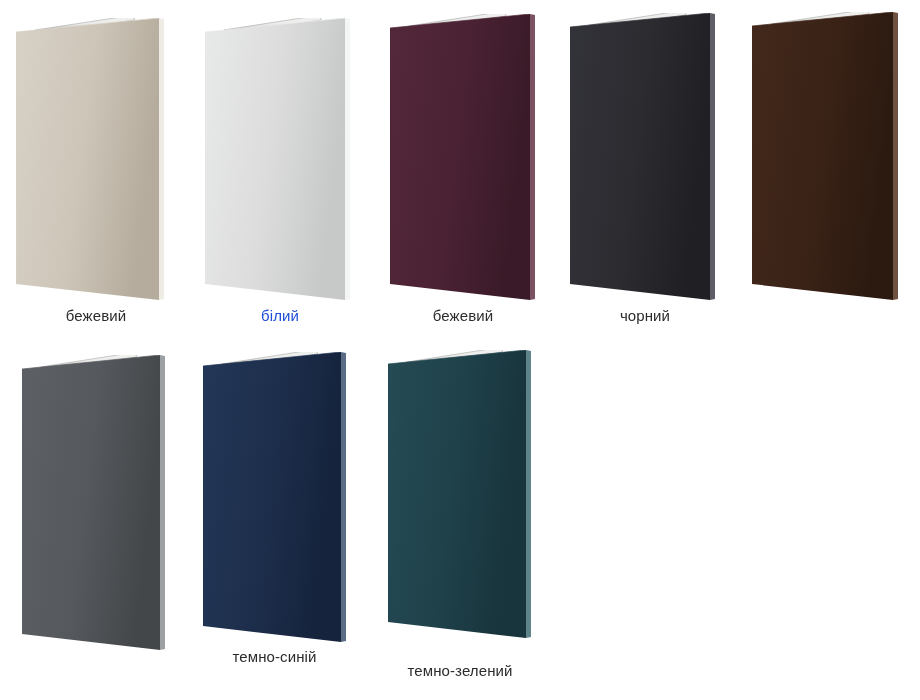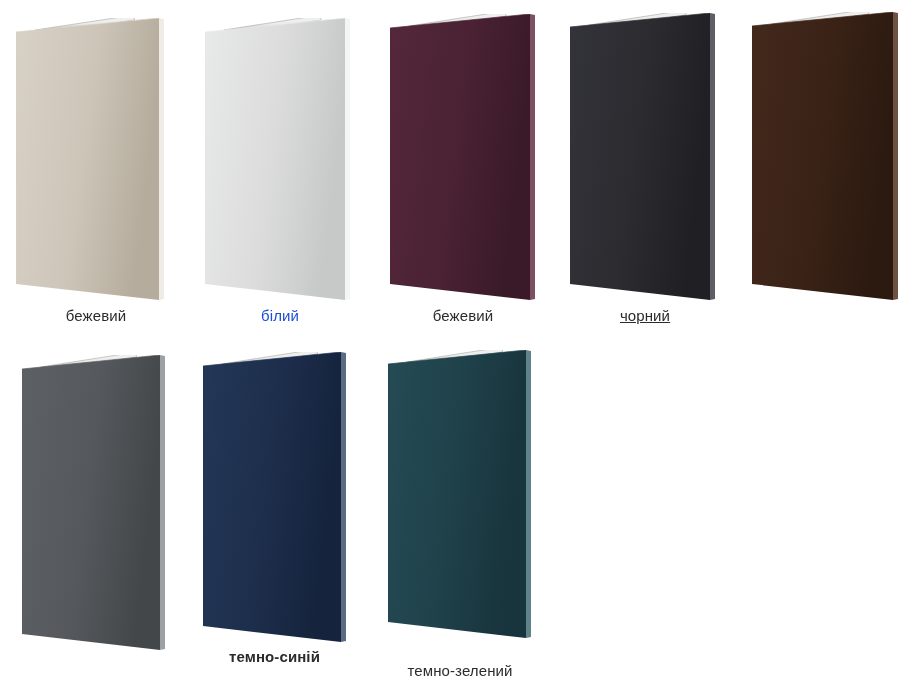--- a/index.html
+++ b/index.html
@@ -115,21 +115,21 @@
             <stop offset="100%" stop-color="#9e9e9c"></stop>
           </linearGradient>
         </defs>
         <path d="M18.85,17 L116,2 L116,-3 L18.85,12 Z" fill="url(#h4)" stroke="#a8a8a6" stroke-width="0.6"></path>
         <path d="M140,0 L145,1 L145,286 L140,287 Z" fill="#5e5e66"></path>
         <path d="M0,14 L140,0 L140,287 L0,271 Z" fill="url(#g3)"></path>
         <path d="M0.8,15 L0.8,270" stroke="#33333a" stroke-width="1.2" fill="none" opacity="0.55"></path>
         <path d="M0,14 L140,0" stroke="#33333a" stroke-width="1" fill="none" opacity="0.7"></path>
       </svg>
     </div>
-    <div class="panel-label" style="left: 565px; top: 307px; width: 160px; color: rgb(43, 43, 43); text-decoration: underline;">чорний</div>
+    <div class="panel-label" style="left: 565px; top: 307px; width: 160px; color: rgb(43, 43, 43);">чорний</div>
     <div class="swatch" style="left: 752px; top: 12px; width: 146px; height: 288px;">
       <svg class="panel-svg" width="146" height="292" viewBox="0 0 146 292">
         <defs>
           <linearGradient id="g4" x1="0" y1="0" x2="1" y2="0.25">
             <stop offset="0%" stop-color="#43291c"></stop>
             <stop offset="55%" stop-color="#3a2216"></stop>
             <stop offset="100%" stop-color="#2c1a10"></stop>
           </linearGradient>
           <linearGradient id="h5" x1="0" y1="0" x2="0" y2="1">
             <stop offset="0%" stop-color="#f2f2f1"></stop>
@@ -179,21 +179,21 @@
             <stop offset="100%" stop-color="#9e9e9c"></stop>
           </linearGradient>
         </defs>
         <path d="M18.59,17 L114.4,2 L114.4,-3 L18.59,12 Z" fill="url(#h7)" stroke="#a8a8a6" stroke-width="0.6"></path>
         <path d="M138,0 L143,1 L143,289 L138,290 Z" fill="#5a6b86"></path>
         <path d="M0,14 L138,0 L138,290 L0,274 Z" fill="url(#g6)"></path>
         <path d="M0.8,15 L0.8,273" stroke="#233756" stroke-width="1.2" fill="none" opacity="0.55"></path>
         <path d="M0,14 L138,0" stroke="#233756" stroke-width="1" fill="none" opacity="0.7"></path>
       </svg>
     </div>
-    <div class="panel-label" style="left: 192px; top: 648px; width: 165px; color: rgb(43, 43, 43); font-weight: bold;">темно-синій</div>
+    <div class="panel-label" style="left: 192px; top: 648px; width: 165px; color: rgb(43, 43, 43);">темно-синій</div>
     <div class="swatch" style="left: 388px; top: 350px; width: 143px; height: 288px;">
       <svg class="panel-svg" width="143" height="292" viewBox="0 0 143 292">
         <defs>
           <linearGradient id="g7" x1="0" y1="0" x2="1" y2="0.25">
             <stop offset="0%" stop-color="#254b55"></stop>
             <stop offset="55%" stop-color="#1f414a"></stop>
             <stop offset="100%" stop-color="#18343c"></stop>
           </linearGradient>
           <linearGradient id="h8" x1="0" y1="0" x2="0" y2="1">
             <stop offset="0%" stop-color="#f2f2f1"></stop>

